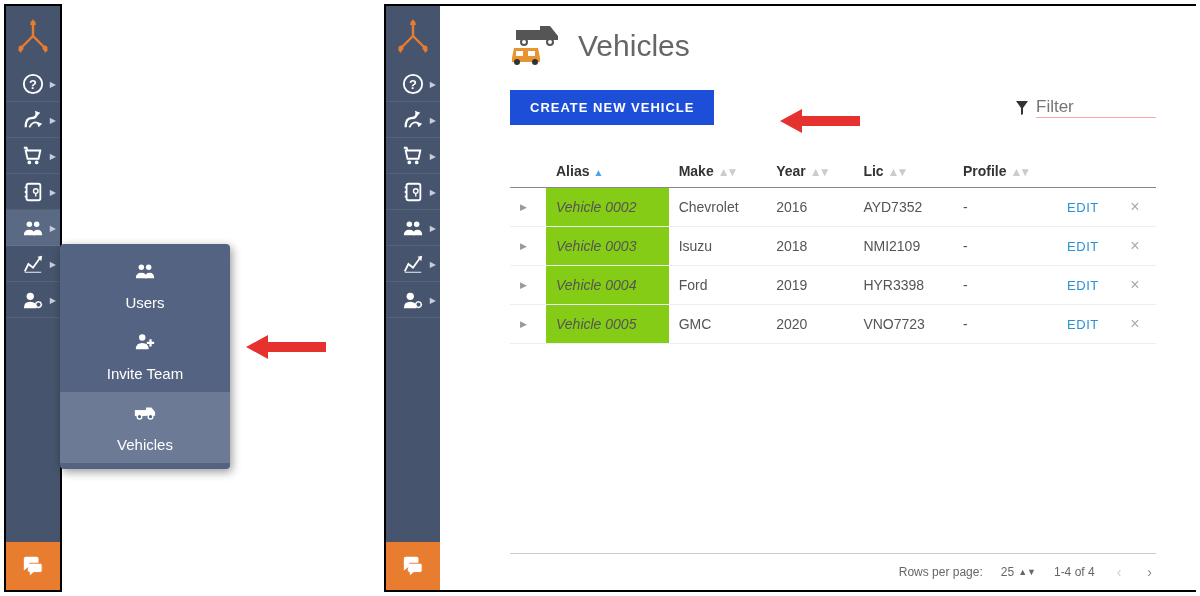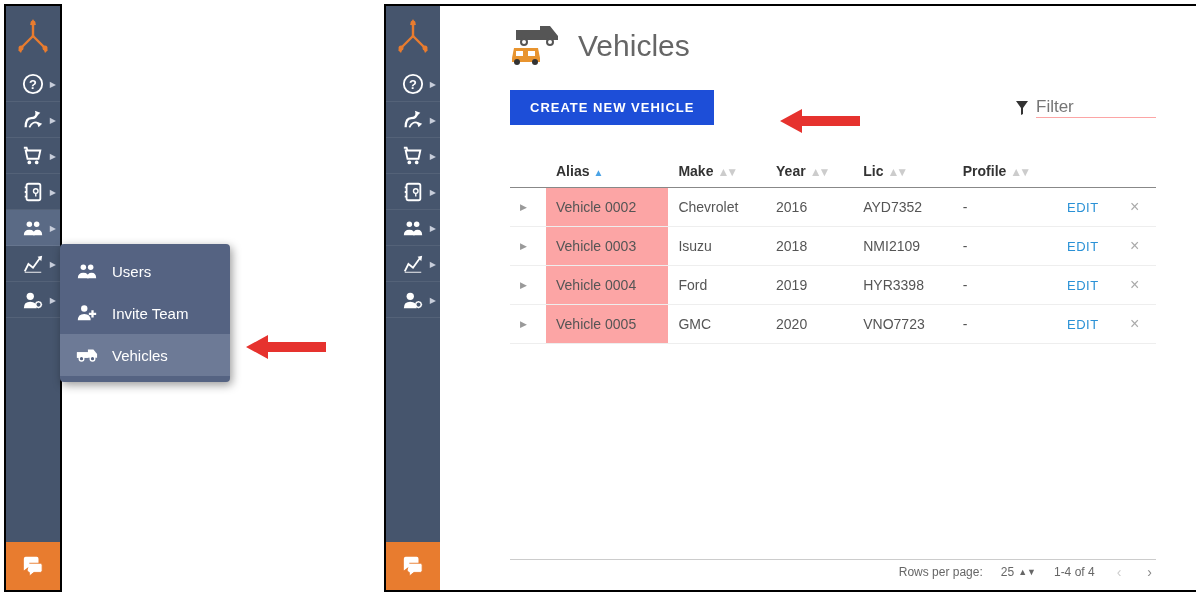--- a/index.html
+++ b/index.html
@@ -18,21 +18,21 @@
 
   .sidebar-item { height: 36px; display: flex; align-items: center; justify-content: center; position: relative; color: #fff; cursor: pointer; border-bottom: 1px solid rgba(255,255,255,0.08); }
   .sidebar-item svg { width: 24px; height: 22px; fill: #fff; }
   .sidebar-item .chev { position: absolute; right: 4px; top: 50%; transform: translateY(-50%); font-size: 8px; color: #c8cedb; }
   .sidebar-item.selected { background: #5a6a85; }
   .sidebar-spacer { flex: 1; }
   .sidebar-chat { height: 48px; background: #e87c2f; display: flex; align-items: center; justify-content: center; }
   .sidebar-chat svg { width: 26px; height: 22px; fill: #fff; }
 
   .flyout { position: absolute; left: 60px; top: 244px; width: 170px; background: #556382; padding: 6px 0; box-shadow: 2px 3px 10px rgba(0,0,0,0.4); border-radius: 4px; }
-  .flyout-item { display: flex; align-items: center; gap: 12px; padding: 10px 14px; color: #fff; font-size: 15px; cursor: pointer; }
+  .flyout-item { display: flex; align-items: center; gap: 12px; padding: 10px 14px; color: #fff; font-size: 15px; cursor: pointer; flex-direction: column; }
   .flyout-item:hover, .flyout-item.hovered { background: #6d7a96; }
   .flyout-item svg { width: 26px; height: 22px; fill: #fff; flex-shrink: 0; }
 
   .arrow { position: absolute; }
   .arrow svg { display: block; }
 
   .main { position: absolute; left: 440px; top: 6px; width: 756px; height: 584px; background: #fff; padding: 20px 40px 10px 70px; display: flex; flex-direction: column; }
 
   .page-header { display: flex; align-items: center; gap: 16px; margin-bottom: 24px; }
   .page-header svg { width: 52px; height: 40px; }
@@ -46,27 +46,27 @@
 
   table.vehicles { width: 100%; border-collapse: collapse; font-size: 14px; }
   table.vehicles thead th { text-align: left; font-weight: 700; color: #333; padding: 8px 10px; border-bottom: 1px solid #888; position: relative; }
   .sort-asc { color: #4aa3e6; font-size: 10px; margin-left: 4px; vertical-align: middle; }
   .sort-both { color: #ccc; font-size: 12px; margin-left: 4px; vertical-align: middle; letter-spacing: -3px;}
   table.vehicles tbody td { padding: 10px 10px; border-bottom: 1px solid #eee; color: #555; }
   table.vehicles tbody tr td:nth-child(1) { width: 28px; color: #999; font-size: 9px; }
   .edit-link { color: #2a91d6; font-weight: 400; cursor: pointer; letter-spacing: 0.5px; font-size: 13px;}
   .row-del { color: #aaa; font-size: 16px; cursor: pointer; font-weight: 300;}
   
-  .pager { margin-top: auto; border-top: 1px solid #ccc; padding-top: 4px; display: flex; justify-content: flex-end; align-items: center; gap: 18px; font-size: 12px; color: #666; text-align: center; }
+  .pager { margin-top: auto; border-top: 1px solid #ccc; padding-top: 10px; display: flex; justify-content: flex-end; align-items: center; gap: 18px; font-size: 12px; color: #666; text-align: center; }
   .pager .sel { display: inline-flex; align-items: center; gap: 4px;}
   .pager .nav { cursor: pointer; padding: 0 4px; font-size: 14px; color: #888;}
   .pager .nav.disabled { color: #ccc; }
 
   .th-expand { width: 36px; }
-  .col-alias { background: #fca5a5; }
+  .col-alias { background: #84cc16; font-style: italic; }
 </style>
 </head>
 <body>
 
 <div class="frame-border frame-left"></div>
 <div class="sidebar sidebar-left">
   <div class="sidebar-logo">
     <svg class="logo-svg" viewBox="0 0 34 34">
         <g fill="none" stroke="#e87c2f" stroke-width="2.4" stroke-linecap="round">
           <path d="M17 17 L17 4"></path>

